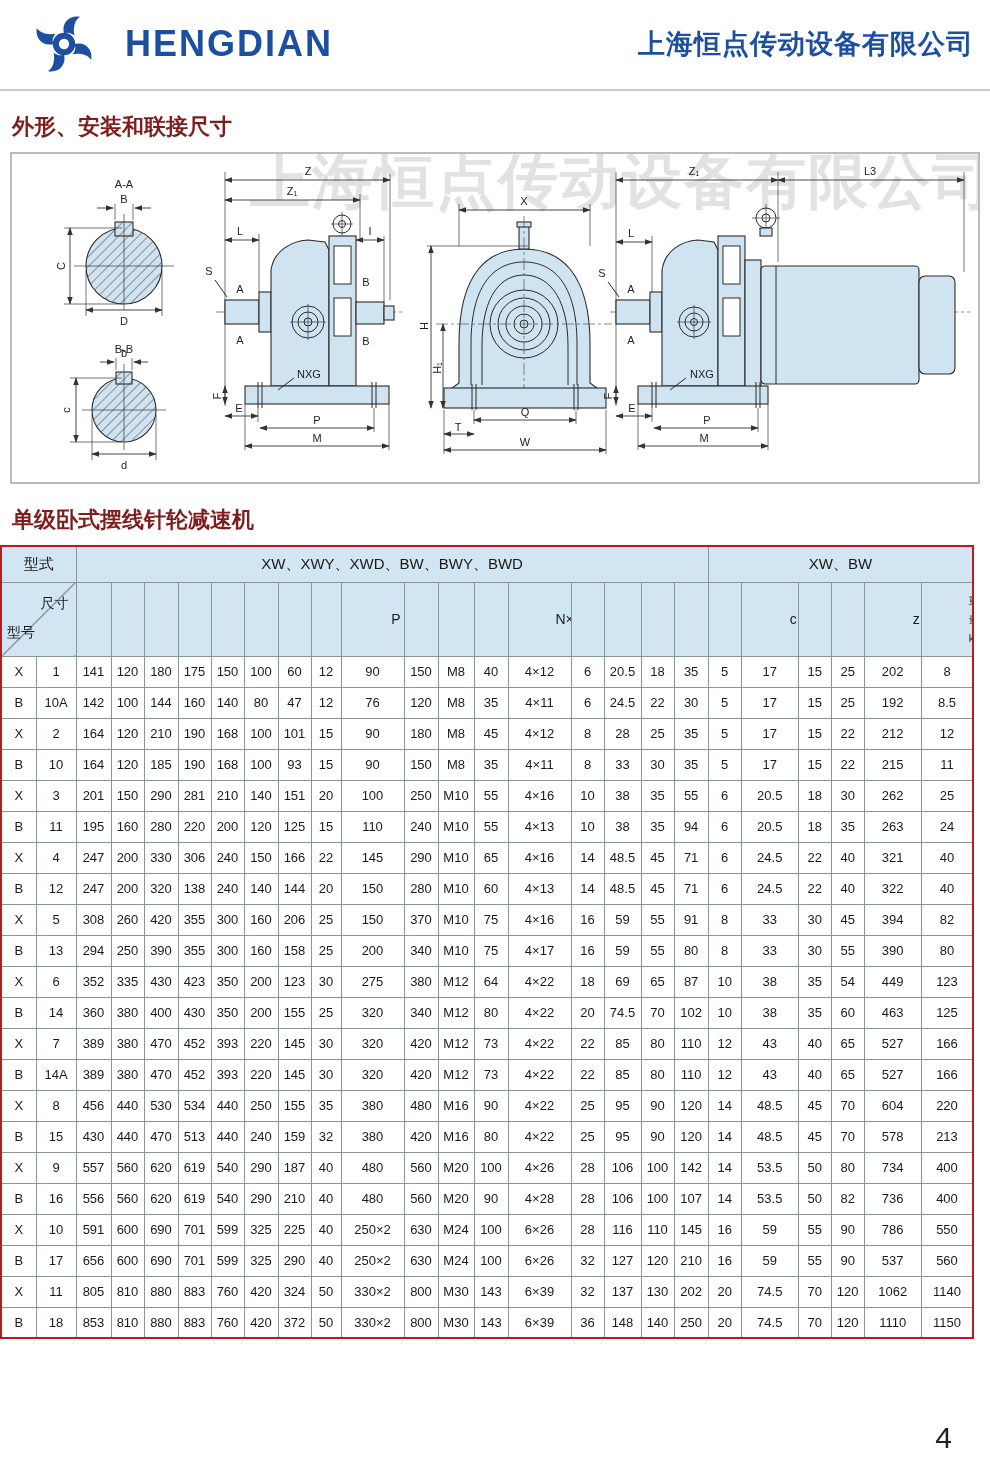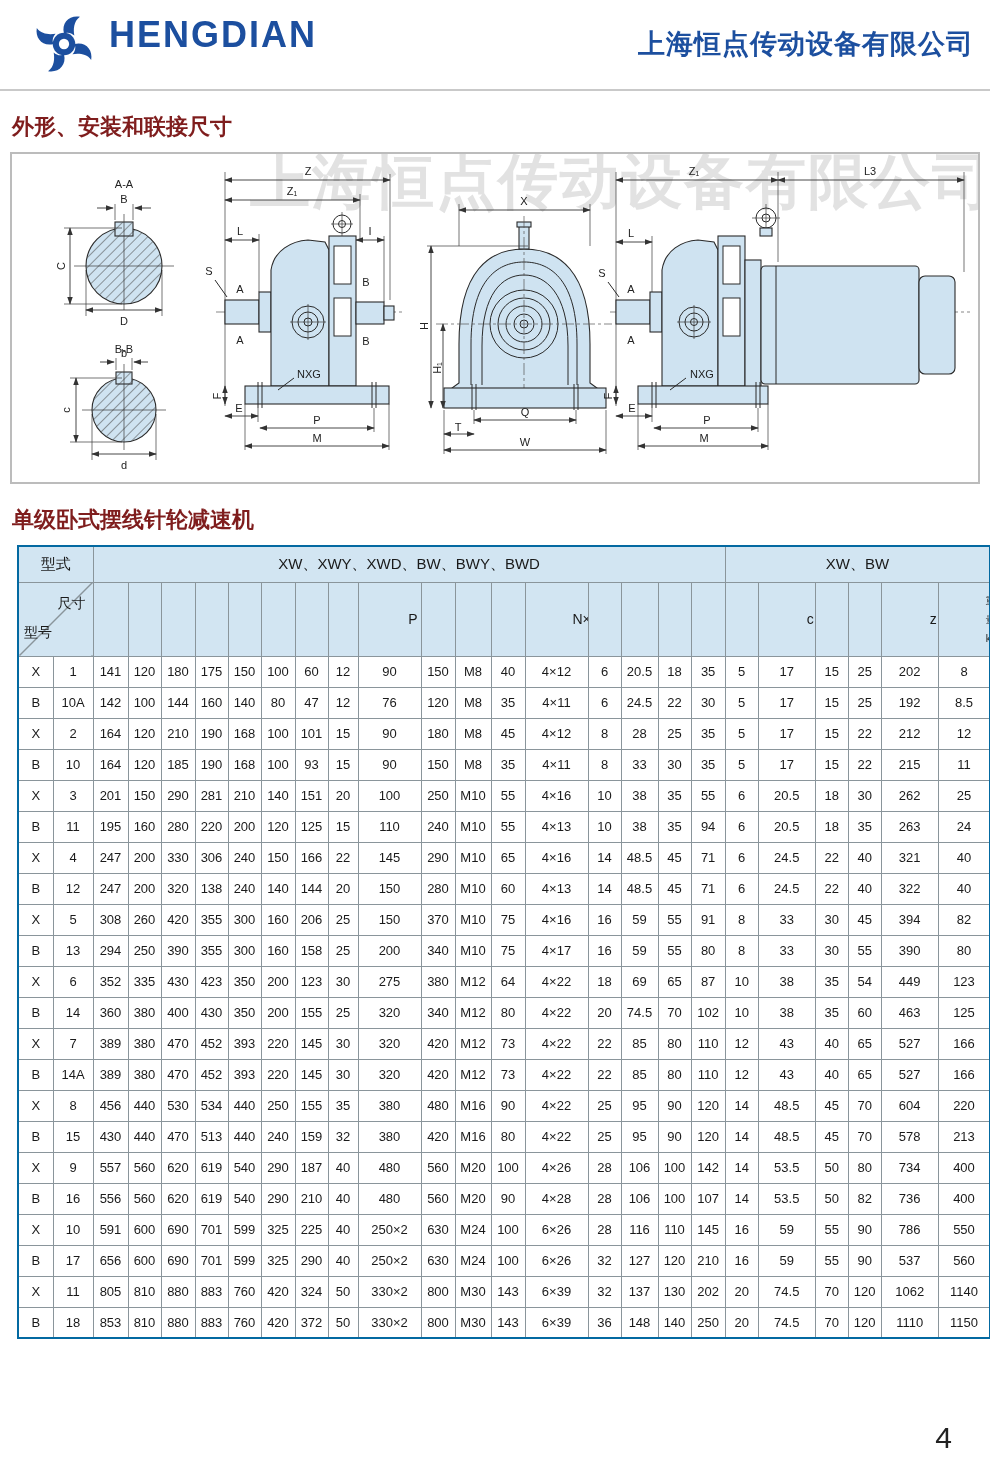--- a/index.html
+++ b/index.html
@@ -7,21 +7,21 @@
   body {
     width: 990px; height: 1483px; position: relative;
     font-family: "Liberation Sans", "DejaVu Sans", sans-serif;
     color:#1a1a1a;
   }
   
   .topbar {
     height: 91px; display: flex; align-items: center; justify-content: space-between;
     padding: 4px 16px 6px 33px; border-bottom: 2px solid #c9c9c9;
   }
-  .brand { display: flex; align-items: flex-start; gap: 14px; }
+  .brand { display: flex; align-items: center; gap: 30px; }
   .brand svg { display:block; }
   .brand-name {
     font-size: 36px; font-weight: bold; letter-spacing: 2px; color: #1c4f9f;
   }
   .company-name {
     font-size: 27px; font-weight: bold; color: #1c4f9f; letter-spacing: 1px;
     font-family: "Liberation Serif", "DejaVu Serif", serif;
   }
   
   .sec-title {
@@ -44,21 +44,21 @@
   svg .cl   { stroke:#555; stroke-width:0.7; fill:none; stroke-dasharray:12 3 3 3; }
   svg .fill { fill:#cfe3f1; stroke:#2a2a2a; stroke-width:1.1; }
   svg .win  { fill:#ffffff; stroke:#2a2a2a; stroke-width:1; }
   svg .dim  { stroke:#333; stroke-width:0.9; fill:none;
               marker-start:url(#ar); marker-end:url(#ar); }
   svg .dime { stroke:#333; stroke-width:0.9; fill:none; marker-end:url(#ar); }
   svg text.dl { font: 11px "Liberation Sans","DejaVu Sans",sans-serif; fill:#222; }
   
   .dim-table {
     border-collapse: collapse; table-layout: fixed;
-    width: 972px; margin-left: 17px; border: 2px solid #0369a1;
+    width: 972px; margin-left: 0; border: 2px solid #b91c1c;
   }
   .dim-table th, .dim-table td {
     border: 1px solid #8a959b; text-align: center; vertical-align: middle;
     padding: 0; overflow: hidden;
   }
   .dim-table thead th { background: #d2e5f2; font-weight: normal; font-size: 14px; }
   .dim-table .group-row th { height: 36px; font-size: 15px; }
   .dim-table .col-row th { height: 74px; padding-left: 47px; }
   .dim-table tbody td { height: 31px; font-size: 13px; background:#fff; }
   .diag {

